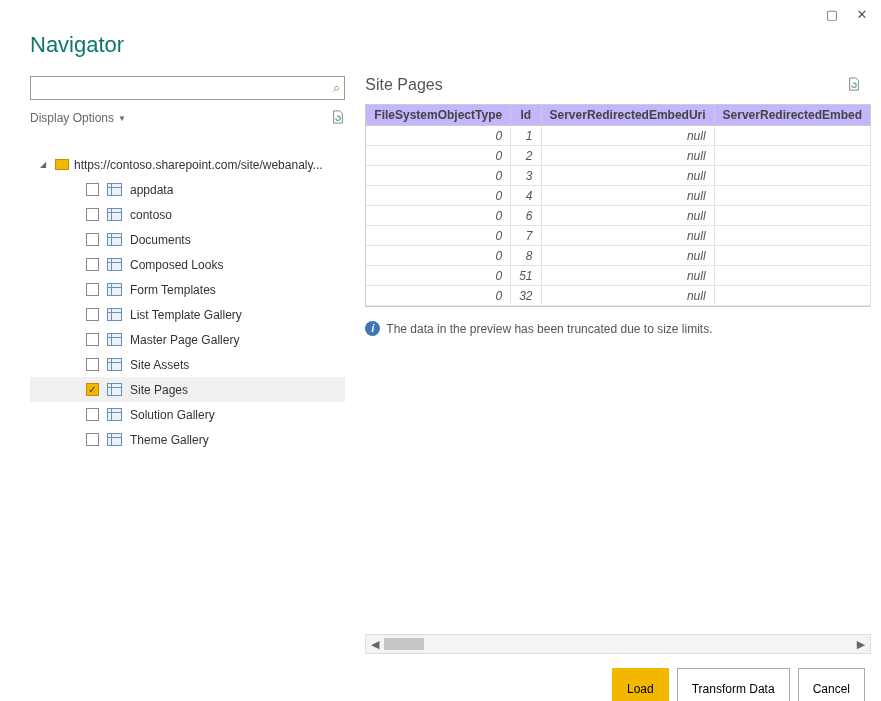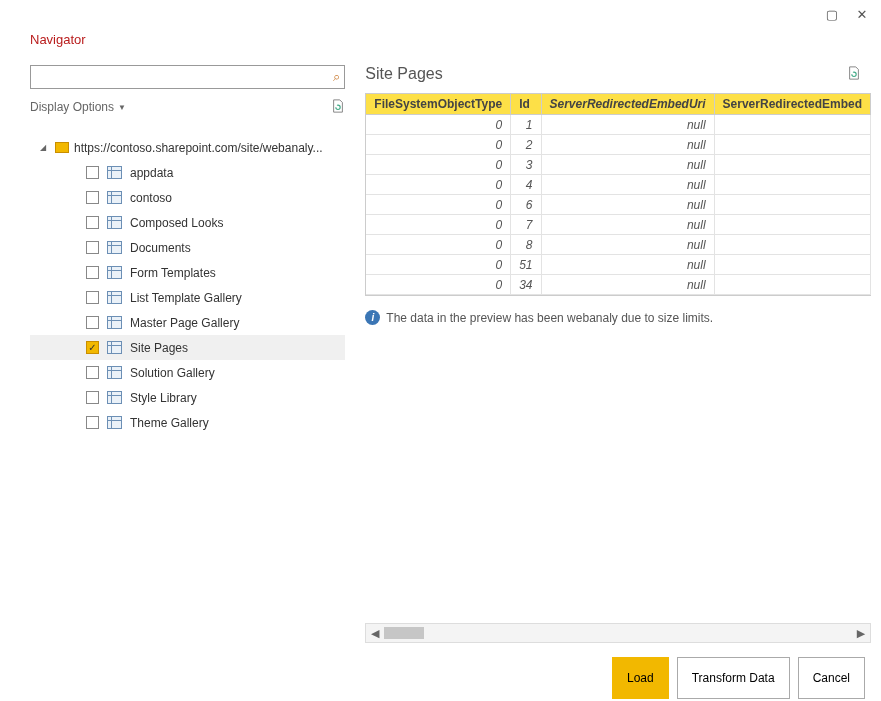--- a/index.html
+++ b/index.html
@@ -1,26 +1,26 @@
 <!DOCTYPE html>
 <html><head>
 <meta charset="utf-8">
 <style>
 * { box-sizing: border-box; margin: 0; padding: 0; }
 body { font-family: "Segoe UI", Arial, sans-serif; font-size: 12px; color: #333; background: #fff; width: 881px; height: 701px; overflow: hidden; position: relative; }
 .titlebar { height: 28px; display:flex; justify-content:flex-end; align-items:center; padding-right:4px; }
 .titlebar .tbtn { width: 30px; height: 24px; display:flex; align-items:center; justify-content:center; color:#555; font-size:13px; cursor:pointer; }
 .header { padding: 4px 30px 18px 30px; }
-.header h1 { font-size: 13px; font-weight: 500; color:#b91c1c; }
+.header h1 { font-size: 22px; font-weight: 500; color:#0f766e; }
 .content { display:flex; height: 580px; padding: 0 10px 0 30px; }
 .left { width: 320px; display:flex; flex-direction:column; }
 .searchwrap { position:relative; margin-bottom:6px; }
 .searchwrap input { width:100%; height:24px; border:1px solid #999; padding:2px 24px 2px 6px; font-size:12px; }
 .searchwrap .sicon { position:absolute; right:5px; top:4px; color:#c87629; font-size:13px; }
-.dispopts { display:flex; align-items:center; justify-content:space-between; height:24px; margin-bottom:16px; }
+.dispopts { display:flex; align-items:center; justify-content:space-between; height:24px; margin-bottom:22px; }
 .dispopts .lbl { color:#666; font-size:12px; display:flex; align-items:center; gap:4px; cursor:pointer; }
 .dispopts .ricon { color:#666; font-size:14px; cursor:pointer; }
 .tree { flex:1; overflow:auto; }
 .treerow { display:flex; align-items:center; height:25px; padding-left:10px; gap:5px; cursor:pointer; }
 .treerow .exp { width:10px; color:#666; font-size:8px; }
 .treerow .fold { width:14px; height:11px; background:#f2b800; border:1px solid #c98e00; }
 .treerow .rlabel { white-space:nowrap; overflow:hidden; text-overflow:ellipsis; color:#333; }
 .childrow { display:flex; align-items:center; height:25px; padding-left:56px; gap:8px; cursor:pointer; }
 .childrow.sel { background:#f0f0f0; }
 .cbx { width:13px; height:13px; border:1px solid #888; display:flex; align-items:center; justify-content:center; background:#fff; }
@@ -28,21 +28,21 @@
 .cbx.checked::after { content:"✓"; font-size:10px; color:#333; line-height:1; }
 .tblicon { width:15px; height:13px; border:1px solid #6c8fb5; background:linear-gradient(#eaf1f8,#eaf1f8); position:relative; }
 .tblicon::before { content:""; position:absolute; left:0; right:0; top:3px; height:1px; background:#6c8fb5; }
 .tblicon::after { content:""; position:absolute; top:0; bottom:0; left:3px; width:1px; background:#6c8fb5; }
 .right { flex:1; padding-left:20px; display:flex; flex-direction:column; }
 .rhead { display:flex; align-items:center; justify-content:space-between; margin-bottom:10px; padding-right:10px; }
 .rhead h2 { font-size:16px; font-weight:400; color:#555; }
 .rhead .ricon { color:#666; font-size:14px; cursor:pointer; }
 .grid { border:1px solid #ccc; border-right:none; }
 .grid table { border-collapse:collapse; width:100%; font-size:12px; }
-.grid th { background:#fde047; border-right:1px solid #ccc; border-bottom:1px solid #ccc; text-align:left; padding:3px 8px; font-weight:600; color:#444; height:20px; white-space:nowrap; }
+.grid th { background:#c4b5fd; border-right:1px solid #ccc; border-bottom:1px solid #ccc; text-align:center; padding:3px 8px; font-weight:600; color:#444; height:20px; white-space:nowrap; }
 .grid td { border-right:1px solid #e3e3e3; border-bottom:1px solid #e3e3e3; padding:2px 8px; height:20px; text-align:right; font-style:italic; color:#555; }
 .grid td.nullv { text-align:right; }
 .infomsg { display:flex; align-items:center; gap:6px; margin-top:14px; color:#555; font-size:12px; }
 .infomsg .iicon { width:15px; height:15px; border-radius:50%; background:#3b76b5; color:#fff; display:flex; align-items:center; justify-content:center; font-size:10px; font-weight:bold; font-style:italic; }
 .hscroll { height:20px; background:#f4f4f4; border:1px solid #ddd; margin-top:auto; margin-bottom:2px; display:flex; align-items:center; }
 .hscroll .arr { width:18px; text-align:center; color:#666; font-size:11px; cursor:pointer; }
 .hscroll .track { flex:1; height:14px; position:relative; }
 .hscroll .thumb { position:absolute; left:0; top:1px; height:12px; width:40px; background:#c6c6c6; }
 .footer { display:flex; justify-content:flex-end; gap:8px; padding:12px 16px; }
 .btn { height:42px; padding:0 14px; border:1px solid #aaa; background:#fff; font-size:12px; cursor:pointer; }
@@ -93,56 +93,56 @@
             <span>appdata</span>
           </div>
           <div class="childrow">
             <span class="cbx"></span>
             <span class="tblicon"></span>
             <span>contoso</span>
           </div>
           <div class="childrow">
             <span class="cbx"></span>
             <span class="tblicon"></span>
+            <span>Documents</span>
+          </div>
+          <div class="childrow">
+            <span class="cbx"></span>
+            <span class="tblicon"></span>
             <span>Composed Looks</span>
           </div>
           <div class="childrow">
             <span class="cbx"></span>
             <span class="tblicon"></span>
-            <span>Documents</span>
-          </div>
-          <div class="childrow">
-            <span class="cbx"></span>
-            <span class="tblicon"></span>
             <span>Form Templates</span>
           </div>
           <div class="childrow">
             <span class="cbx"></span>
             <span class="tblicon"></span>
             <span>List Template Gallery</span>
           </div>
           <div class="childrow">
             <span class="cbx"></span>
             <span class="tblicon"></span>
             <span>Master Page Gallery</span>
+          </div>
+          <div class="childrow">
+            <span class="cbx"></span>
+            <span class="tblicon"></span>
+            <span>Site Assets</span>
           </div>
           <div class="childrow sel">
             <span class="cbx checked"></span>
             <span class="tblicon"></span>
             <span>Site Pages</span>
           </div>
           <div class="childrow">
             <span class="cbx"></span>
             <span class="tblicon"></span>
             <span>Solution Gallery</span>
-          </div>
-          <div class="childrow">
-            <span class="cbx"></span>
-            <span class="tblicon"></span>
-            <span>Style Library</span>
           </div>
           <div class="childrow">
             <span class="cbx"></span>
             <span class="tblicon"></span>
             <span>Theme Gallery</span>
           </div>
         </div>
     </div>
   </div>
 
@@ -156,21 +156,21 @@
             <path d="M8 6l0 2 -1.5 -1z" fill="#4a8"></path>
           </svg>
       </span>
     </div>
     <div class="grid">
       <table>
         <thead>
             <tr id="grid-head">
               <th style="width: 140px;">FileSystemObjectType</th>
               <th style="width: 60px;">Id</th>
-              <th style="width: 160px; font-style: italic;">ServerRedirectedEmbedUri</th>
+              <th style="width: 160px;">ServerRedirectedEmbedUri</th>
               <th style="width: 140px;">ServerRedirectedEmbed</th>
             </tr>
           </thead>
         <tbody id="grid-body">
             <tr>
               <td>0</td>
               <td>1</td>
               <td class="nullv">null</td>
               <td></td>
             </tr>
@@ -211,30 +211,30 @@
               <td></td>
             </tr>
             <tr>
               <td>0</td>
               <td>51</td>
               <td class="nullv">null</td>
               <td></td>
             </tr>
             <tr>
               <td>0</td>
-              <td>34</td>
+              <td>32</td>
               <td class="nullv">null</td>
               <td></td>
             </tr>
           </tbody>
       </table>
     </div>
     <div class="infomsg">
       <span class="iicon">i</span>
-      <span>The data in the preview has been webanaly due to size limits.</span>
+      <span>The data in the preview has been truncated due to size limits.</span>
     </div>
     <div class="hscroll">
       <span class="arr">◀</span>
       <div class="track">
           <div class="thumb"></div>
         </div>
       <span class="arr">▶</span>
     </div>
   </div>
 </div>

